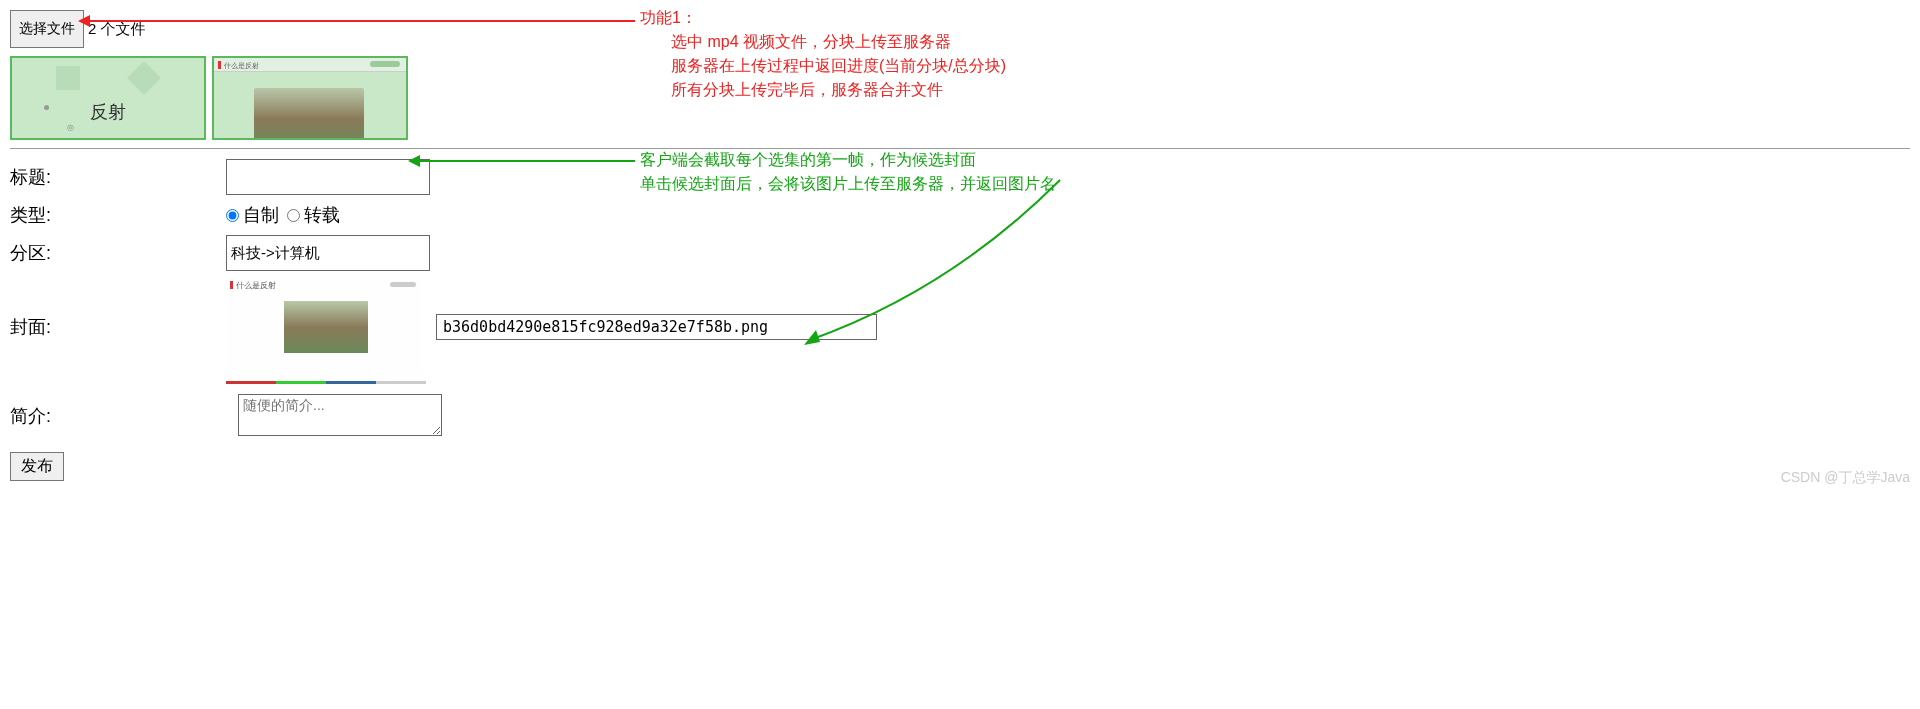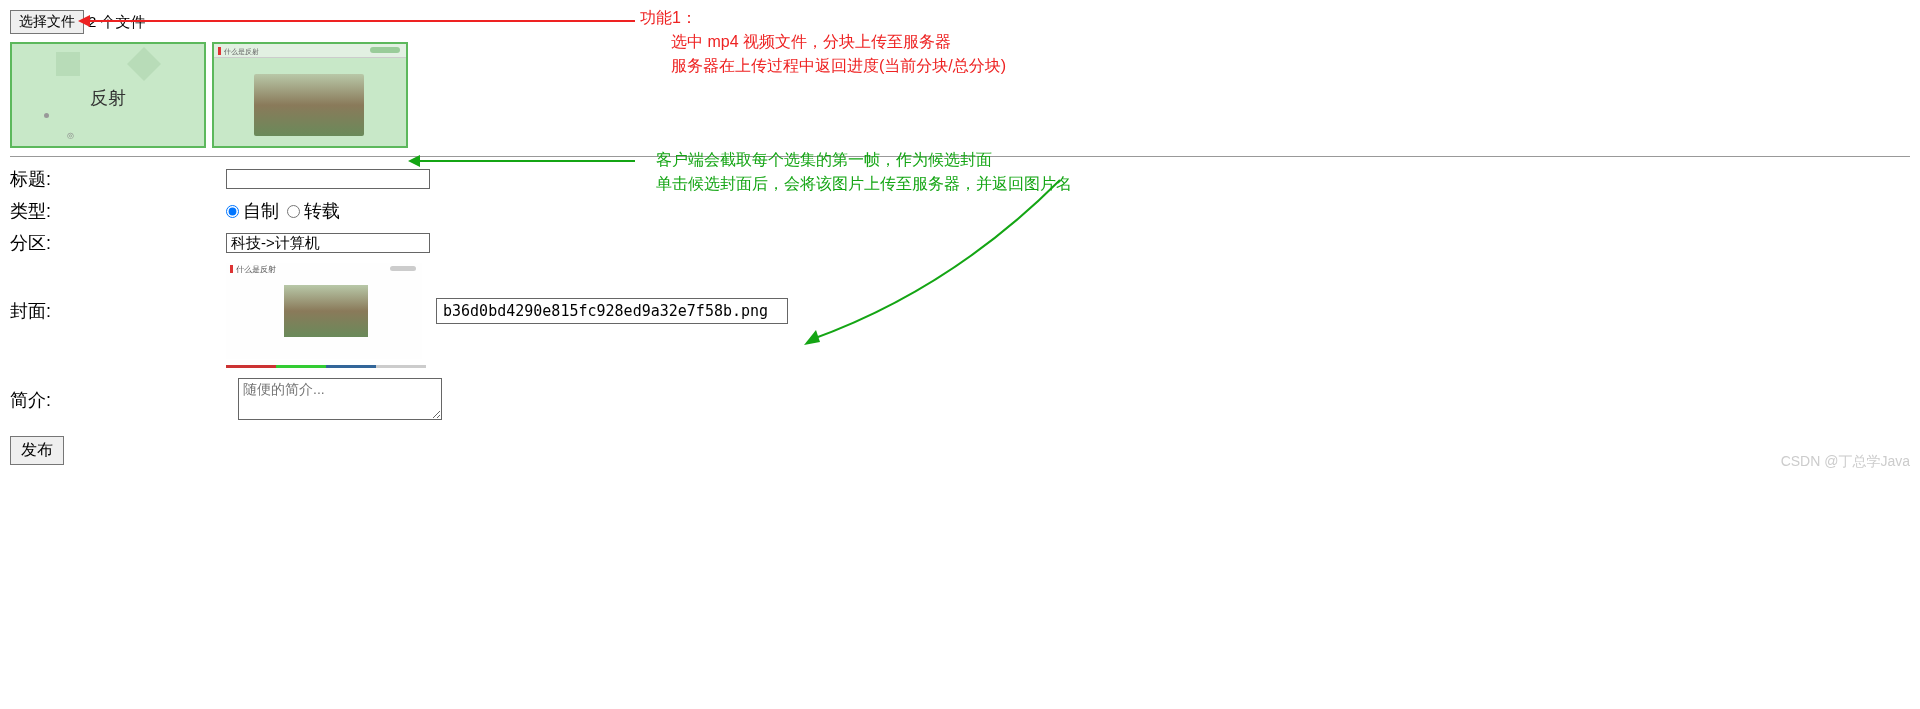--- a/index.html
+++ b/index.html
@@ -1,47 +1,47 @@
 <!DOCTYPE html>
 <html><head>
   <meta charset="utf-8">
   <style>
     * { box-sizing: border-box; margin: 0; padding: 0; }
     body { font-family: Arial, "Microsoft YaHei", sans-serif; font-size: 16px; background: #fff; width: 1920px; }
     .container { padding: 10px; position: relative; }
     .file-row { display: flex; align-items: center; gap: 4px; margin-bottom: 8px; }
-    .file-btn { background: #efefef; border: 1px solid #767676; padding: 2px 8px; font-size: 14px; cursor: pointer; }
+    .file-btn { background: #efefef; border: 1px solid #767676; padding: 9px 8px; font-size: 14px; cursor: pointer; }
     .file-text { font-size: 15px; }
     .thumbs { display: flex; gap: 6px; margin-bottom: 8px; }
-    .thumb { width: 196px; height: 106px; border: 2px solid #5cb85c; background: #c8e8c8; position: relative; overflow: hidden; }
+    .thumb { width: 196px; height: 84px; border: 2px solid #5cb85c; background: #c8e8c8; position: relative; overflow: hidden; }
     .thumb1 .hex1, .thumb1 .hex2 { position: absolute; width: 24px; height: 24px; background: #b8dcb8; }
     .thumb1 .hex1 { top: 8px; left: 44px; }
     .thumb1 .hex2 { top: 8px; left: 120px; transform: rotate(45deg); }
     .thumb1 .t1text { position: absolute; top: 42px; left: 0; right: 0; text-align: center; font-size: 18px; color: #333; }
     .thumb1 .dot { position: absolute; width: 5px; height: 5px; background: #999; border-radius: 50%; bottom: 28px; left: 32px; }
     .thumb1 .footer { position: absolute; bottom: 6px; left: 55px; font-size: 8px; color: #888; }
     .thumb2 .topbar { width: 100%; height: 14px; background: #e2f0e2; border-bottom: 1px solid #ccc; position: relative; }
     .thumb2 .topbar .redmark { position: absolute; left: 4px; top: 3px; width: 3px; height: 8px; background: #d33; }
     .thumb2 .topbar .tx { position: absolute; left: 10px; top: 3px; font-size: 7px; color: #666; }
     .thumb2 .topbar .logo { position: absolute; right: 6px; top: 3px; width: 30px; height: 6px; background: #9c9; border-radius: 3px; }
     .thumb2 .img { position: absolute; left: 40px; top: 30px; width: 110px; height: 62px; background: linear-gradient(180deg, #b8c8a8 0%, #8a7a5a 50%, #6a8a5a 100%); border-radius: 2px; }
     hr { border: none; border-top: 1px solid #999; margin: 8px 0 10px 0; }
     .form-row { display: flex; align-items: center; margin-bottom: 8px; }
     .label { width: 216px; font-size: 18px; }
-    .text-inp { width: 204px; height: 20px; border: 1px solid #666; padding: 8px 4px; font-size: 15px; }
+    .text-inp { width: 204px; height: 36px; border: 1px solid #666; padding: 8px 4px; font-size: 15px; }
     .radio-group { display: flex; align-items: center; gap: 8px; }
     .radio-group label { display: flex; align-items: center; gap: 4px; font-size: 18px; }
     .cover-row { align-items: center; margin-bottom: 6px; }
     .cover-thumb { width: 196px; height: 96px; background: #fefefe; position: relative; margin-right: 14px; }
     .cover-thumb .topbar { height: 12px; position: relative; }
     .cover-thumb .topbar .redmark { position: absolute; left: 4px; top: 2px; width: 3px; height: 8px; background: #d33; }
     .cover-thumb .topbar .tx { position: absolute; left: 10px; top: 1px; font-size: 8px; color: #555; }
     .cover-thumb .topbar .logo { position: absolute; right: 6px; top: 3px; width: 26px; height: 5px; background: #ccc; border-radius: 3px; }
     .cover-thumb .img { position: absolute; left: 58px; top: 22px; width: 84px; height: 52px; background: linear-gradient(180deg, #b8c8a8 0%, #8a7a5a 50%, #6a8a5a 100%); }
-    .cover-input { width: 352px; height: 26px; border: 1px solid #666; padding: 0 6px; font-size: 15px; font-family: monospace; }
+    .cover-input { width: 441px; height: 26px; border: 1px solid #666; padding: 0 6px; font-size: 15px; font-family: monospace; }
     .colorbar { width: 200px; height: 3px; display: flex; margin-left: 216px; margin-bottom: 10px; }
     .colorbar span:nth-child(1){flex:1;background:#c33;}
     .colorbar span:nth-child(2){flex:1;background:#3c3;}
     .colorbar span:nth-child(3){flex:1;background:#369;}
     .colorbar span:nth-child(4){flex:1;background:#ccc;}
     .tag-inp { width: 204px; height: 24px; border: 1px solid #666; margin-right: 6px; }
     .tag-inp2 { width: 200px; height: 24px; border: 1px solid #666; }
     .desc-area { width: 204px; height: 42px; border: 1px solid #666; padding: 2px 4px; font-size: 14px; color: #999; resize: both; font-family: inherit; margin-left: 12px; }
     .publish-btn { background: #efefef; border: 1px solid #767676; padding: 3px 10px; font-size: 16px; cursor: pointer; margin-top: 8px; }
     .arrow1, .arrow2, .arrow3 { position: absolute; pointer-events: none; }
@@ -51,21 +51,21 @@
     .arrow2::before { content: ''; position: absolute; left: -8px; top: -5px; border: 6px solid transparent; border-right: 12px solid #14a514; }
     .arrow2b { position: absolute; left: 810px; top: 320px; width: 2px; height: 2px; }
     .arrow2b svg { position: absolute; left: -10px; top: -150px; width: 280px; height: 180px; }
     .arrow3 { left: 80px; top: 504px; width: 555px; height: 2px; background: #3434dd; }
     .arrow3::before { content: ''; position: absolute; left: -8px; top: -5px; border: 6px solid transparent; border-right: 12px solid #3434dd; }
     .callout { position: absolute; font-size: 16px; line-height: 24px; }
     .callout .title { font-weight: normal; }
     .c1 { left: 640px; top: 6px; color: #ee2222; }
     .c1 .body { margin-left: 31px; }
     .c2 { left: 640px; top: 148px; color: #14a514; }
-    .c2 .body { margin-left: 16px; }
+    .c2 .body { }
     .c3 { left: 640px; top: 492px; color: #3434dd; }
     .c3 .body { margin-left: 16px; }
     .watermark { position: absolute; bottom: 4px; right: 10px; color: #ccc; font-size: 14px; }
   </style>
 </head>
 <body>
 
 <div class="container">
   <div class="file-row">
     <button class="file-btn">选择文件</button>
@@ -154,20 +154,21 @@
       </svg>
   </div>
   <div class="arrow3"></div>
 
   
   <div class="callout c1">
     <div class="title">功能1：</div>
     <div class="body">
       <div>选中 mp4 视频文件，分块上传至服务器</div>
       <div>服务器在上传过程中返回进度(当前分块/总分块)</div>
+      <div>所有分块上传完毕后，服务器合并文件</div>
     </div>
   </div>
   <div class="callout c2">
     <div class="body">
       <div>客户端会截取每个选集的第一帧，作为候选封面</div>
       <div>单击候选封面后，会将该图片上传至服务器，并返回图片名</div>
     </div>
   </div>
   <div class="callout c3">
     <div class="title">功能3：</div>

